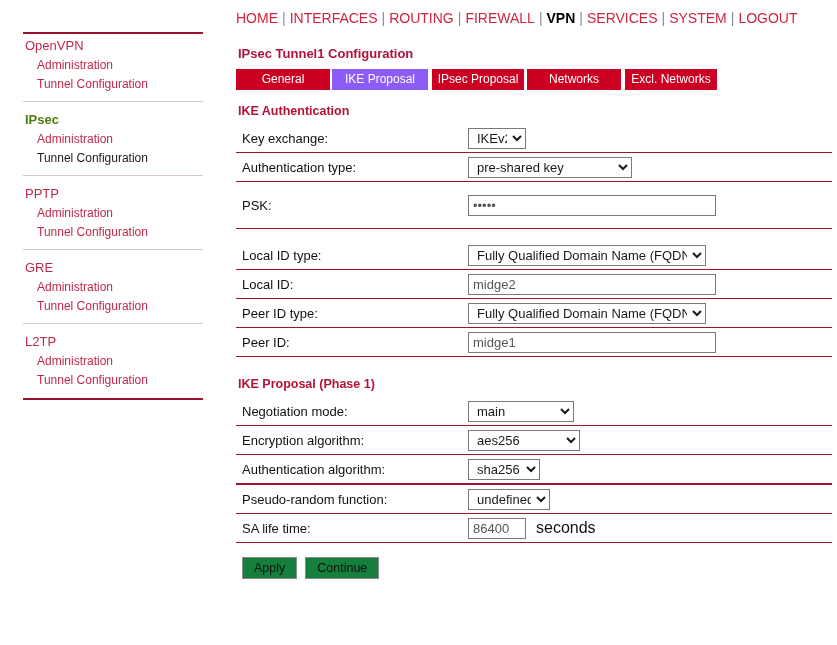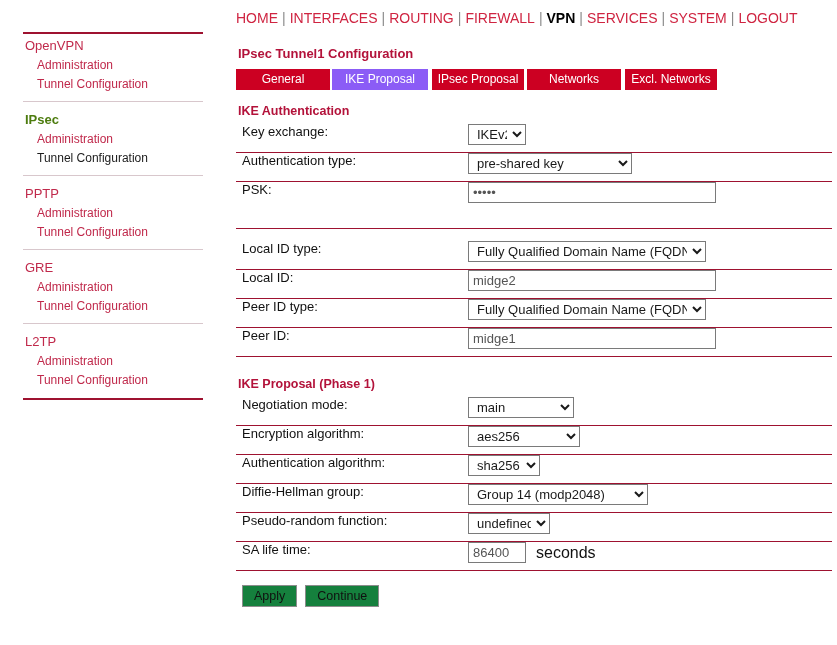--- a/index.html
+++ b/index.html
@@ -72,21 +72,21 @@
   }
   .tab.active { background: #8b5cf6; }
 
   
   .section-title {
     font-size: 12.5px; font-weight: bold; color: #b3123a;
     margin: 0 0 6px 2px;
   }
   .rule { height: 0; border-top: 1px solid #9e1230; width: 596px; }
   .row {
-    display: flex; align-items: flex-start;
+    display: flex; align-items: center;
     height: 28px; width: 596px;
   }
   .row.tall { height: 46px; }
   .row .lbl {
     width: 232px; padding-left: 6px;
     font-size: 13px; color: #111111;
   }
   .row .fld { display: flex; align-items: center; }
 
   select {
@@ -250,26 +250,20 @@
     <div class="rule"></div>
 
     <div class="row">
       <div class="lbl">Authentication algorithm:</div>
       <div class="fld">
         <select style="width: 72px;"><option>sha256</option></select>
       </div>
     </div>
     <div class="rule"></div>
 
-    <div class="row">
-      <div class="lbl">Diffie-Hellman group:</div>
-      <div class="fld">
-        <select style="width: 180px;"><option>Group 14 (modp2048)</option></select>
-      </div>
-    </div>
     <div class="rule"></div>
 
     <div class="row">
       <div class="lbl">Pseudo-random function:</div>
       <div class="fld">
         <select style="width: 82px;"><option>undefined</option></select>
       </div>
     </div>
     <div class="rule"></div>
 

